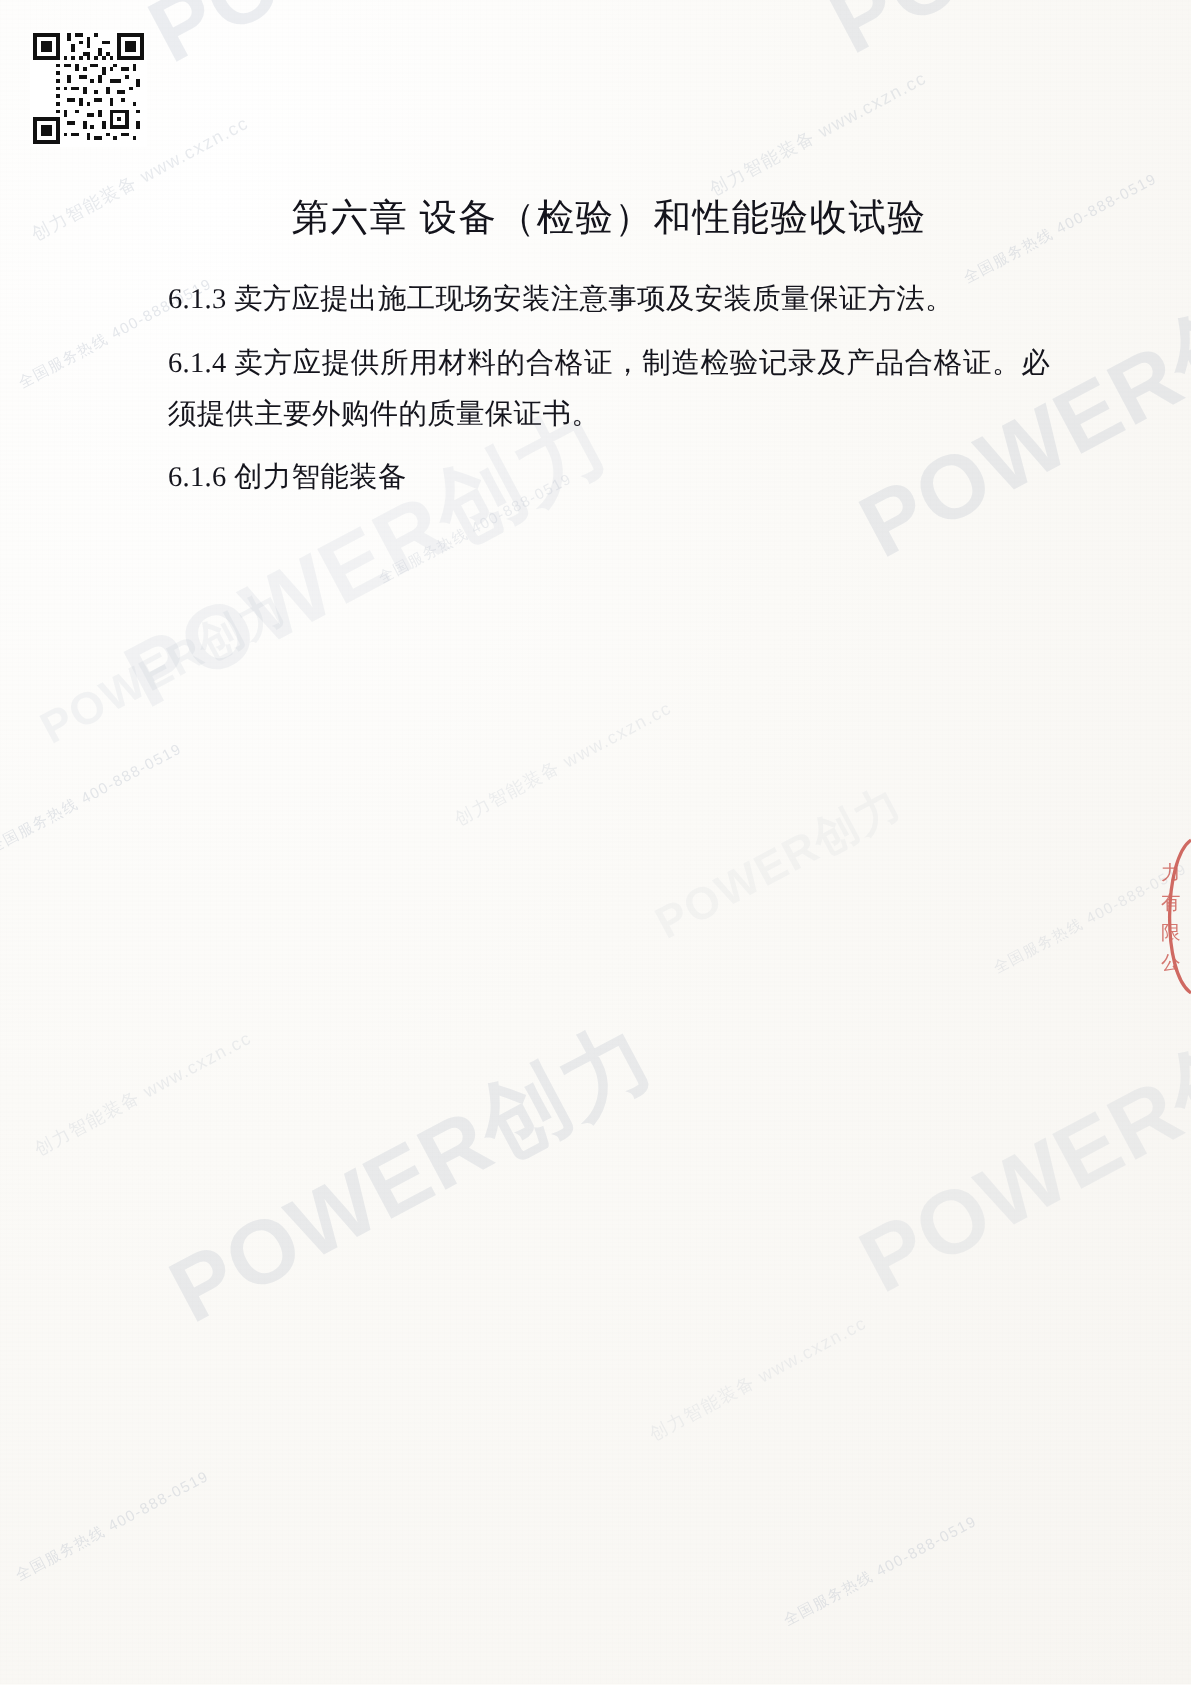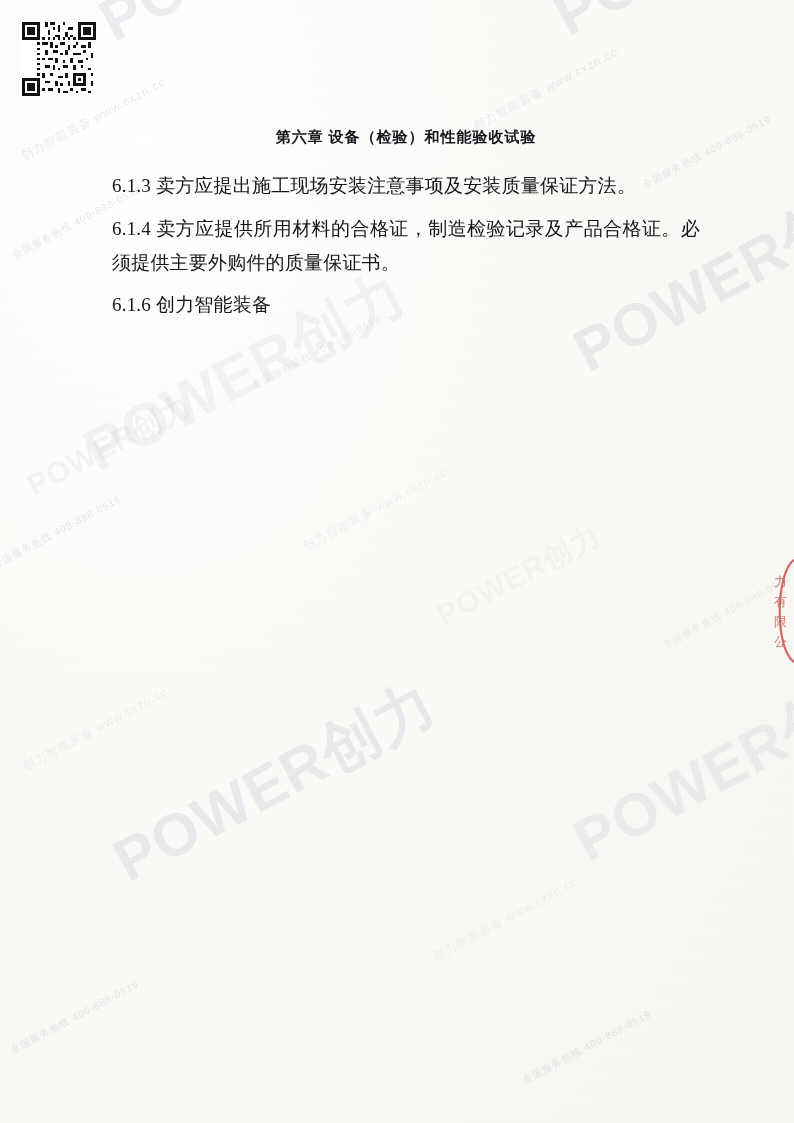--- a/index.html
+++ b/index.html
@@ -100,24 +100,24 @@
 
   
   .doc {
     position: absolute;
     left: 112px;
     top: 128px;
     width: 588px;
   }
   .doc-title {
     text-align: center;
-    font-size: 15px;
+    font-size: 25px;
     letter-spacing: 1px;
     margin: 0 0 22px 0;
-    font-weight: 700;
+    font-weight: 400;
     color: #14141c;
   }
   p.para {
     margin: 0 0 9px 0;
     font-size: 19px;
     line-height: 1.78;
     text-align: justify;
     text-justify: inter-ideograph;
     color: #15151d;
     letter-spacing: .2px;

